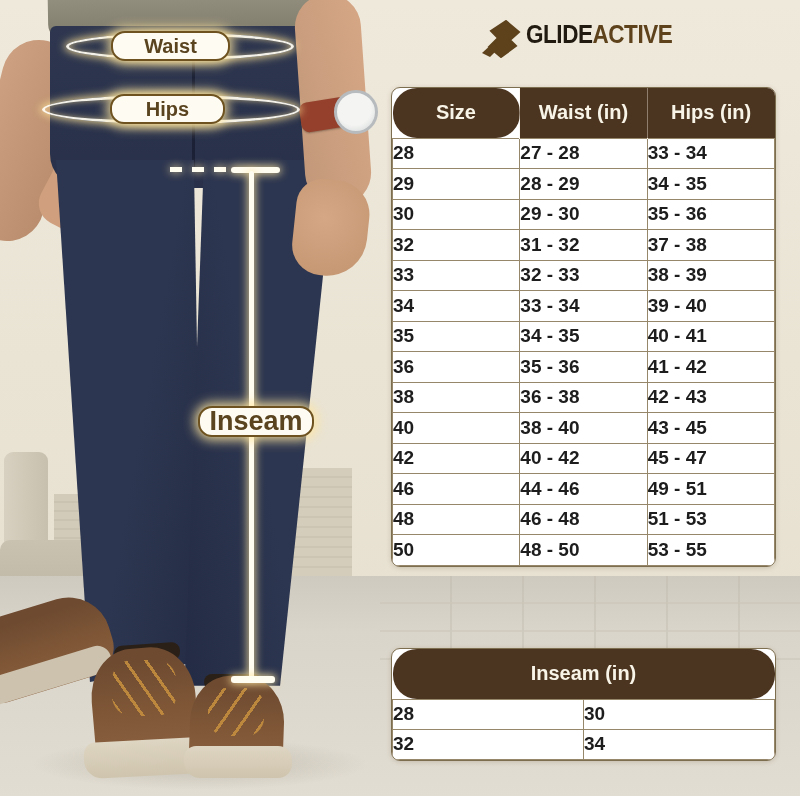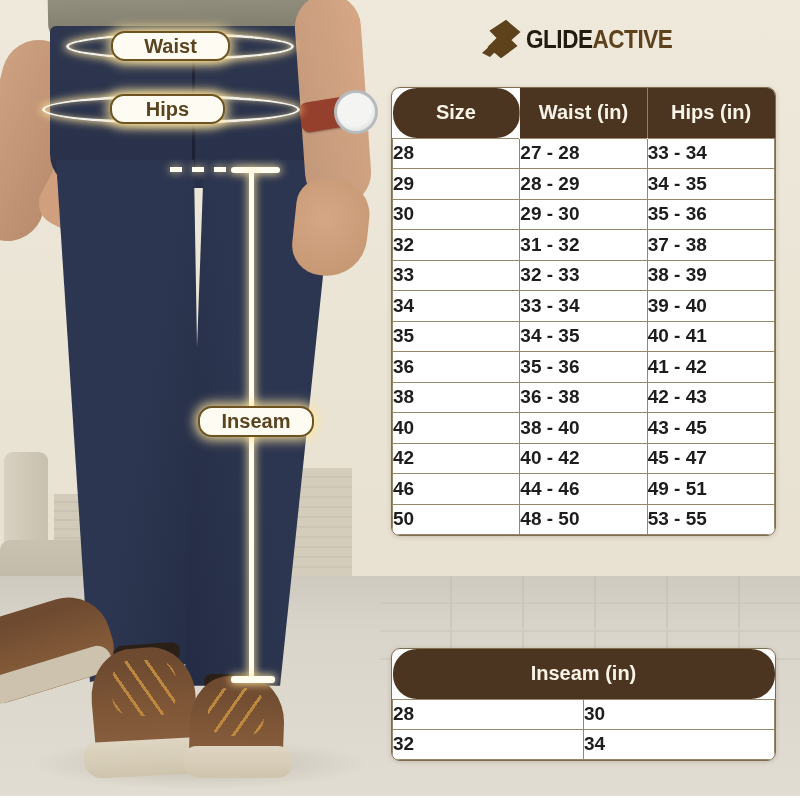--- a/index.html
+++ b/index.html
@@ -70,33 +70,33 @@
   .m-ellipse { border:3px solid rgba(255,252,240,.95); border-radius:50%;
            box-shadow:0 0 9px 2px rgba(255,227,150,.85), inset 0 0 6px rgba(255,227,150,.6); }
   .ellipse-waist { left:66px; top:33px; width:228px; height:27px; }
   .ellipse-hips  { left:42px; top:95px; width:258px; height:29px; }
   .pill { display:flex; align-items:center; justify-content:center;
            background:#fefbf2; border:2px solid #6e5320; border-radius:14px;
            color:#5a4420; font-weight:bold; font-size:20px;
            box-shadow:0 0 12px 3px rgba(255,231,160,.9); }
   .pill-waist  { left:111px; top:31px; width:119px; height:30px; }
   .pill-hips   { left:110px; top:94px; width:115px; height:30px; }
-  .pill-inseam { left:198px; top:406px; width:116px; height:31px; font-size:20px; }
+  .pill-inseam { left:198px; top:406px; width:116px; height:31px; font-size:27px; }
   .dash-line { left:170px; top:167px; width:64px; height:5px;
            background:repeating-linear-gradient(90deg,#fffcf0 0 12px,transparent 12px 22px);
            filter:drop-shadow(0 0 4px rgba(255,231,160,.9)); }
   .v-line     { left:249px; top:171px; width:5px; height:508px; background:#fffcf0;
            box-shadow:0 0 8px 1px rgba(255,231,160,.9); border-radius:3px; }
   .v-cap-top  { left:231px; top:167px; width:49px; height:6px; background:#fffcf0;
            box-shadow:0 0 8px 1px rgba(255,231,160,.9); border-radius:3px; }
   .v-cap-bot  { left:231px; top:676px; width:44px; height:7px; background:#fffcf0;
            box-shadow:0 0 8px 1px rgba(255,231,160,.9); border-radius:3px; }
 
   
-  .logo { position:absolute; left:479px; top:20px; z-index:6; display:flex; align-items:center; gap:5px; }
+  .logo { position:absolute; left:479px; top:20px; z-index:6; display:flex; gap:5px; }
   .logo-text { font-size:25px; font-weight:800; letter-spacing:-.5px;
            transform:scaleX(.9); transform-origin:left center; white-space:nowrap; }
   .logo-glide  { color:#211a10; }
   .logo-active { color:#5d421c; }
 
   
   .table-wrap { position:absolute; z-index:4; border-radius:9px; overflow:hidden;
            border:1px solid #7e6e50; background:#fff; box-shadow:0 1px 5px rgba(80,60,30,.2); }
   .table-wrap table { width:100%; border-collapse:collapse; table-layout:fixed; }
   .table-wrap th { background:#4c3520; color:#f8f4e7; font-weight:bold; font-size:20px;
@@ -239,20 +239,25 @@
             <td>42</td>
             <td>40 - 42</td>
             <td>45 - 47</td>
           </tr>
           <tr>
             <td>46</td>
             <td>44 - 46</td>
             <td>49 - 51</td>
           </tr>
           <tr>
+            <td>48</td>
+            <td>46 - 48</td>
+            <td>51 - 53</td>
+          </tr>
+          <tr>
             <td>50</td>
             <td>48 - 50</td>
             <td>53 - 55</td>
           </tr>
         </tbody>
     </table>
   </div>
 
   <div class="table-wrap inseam-table">
     <table>

